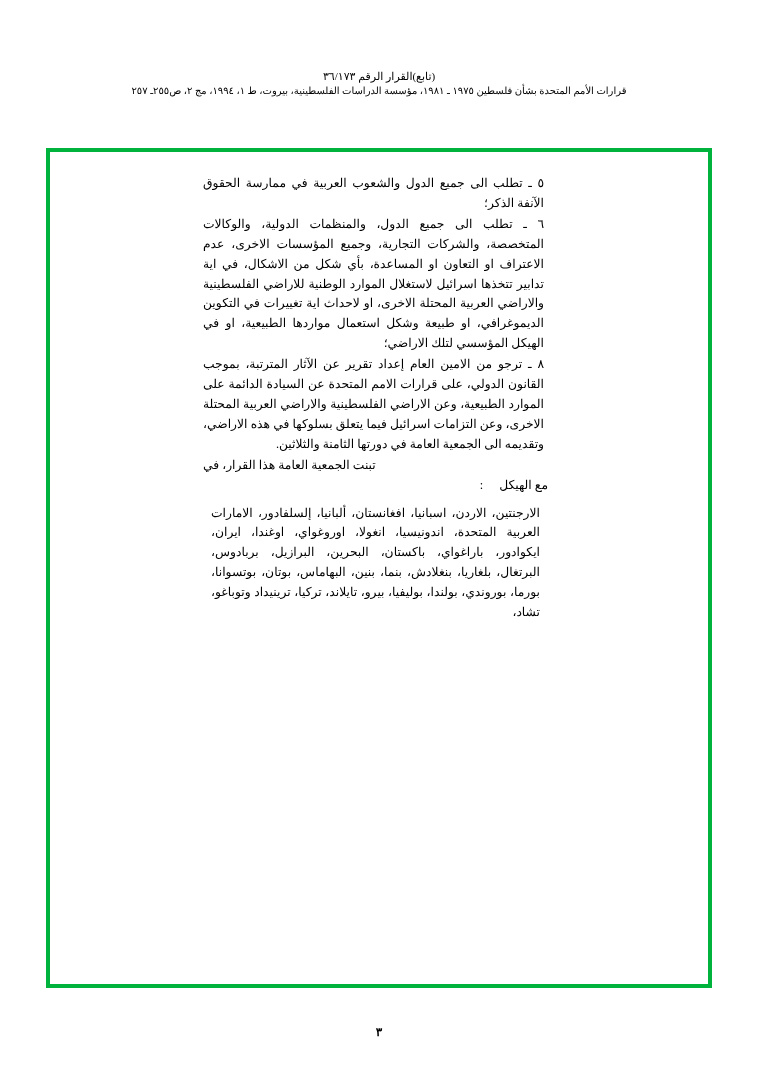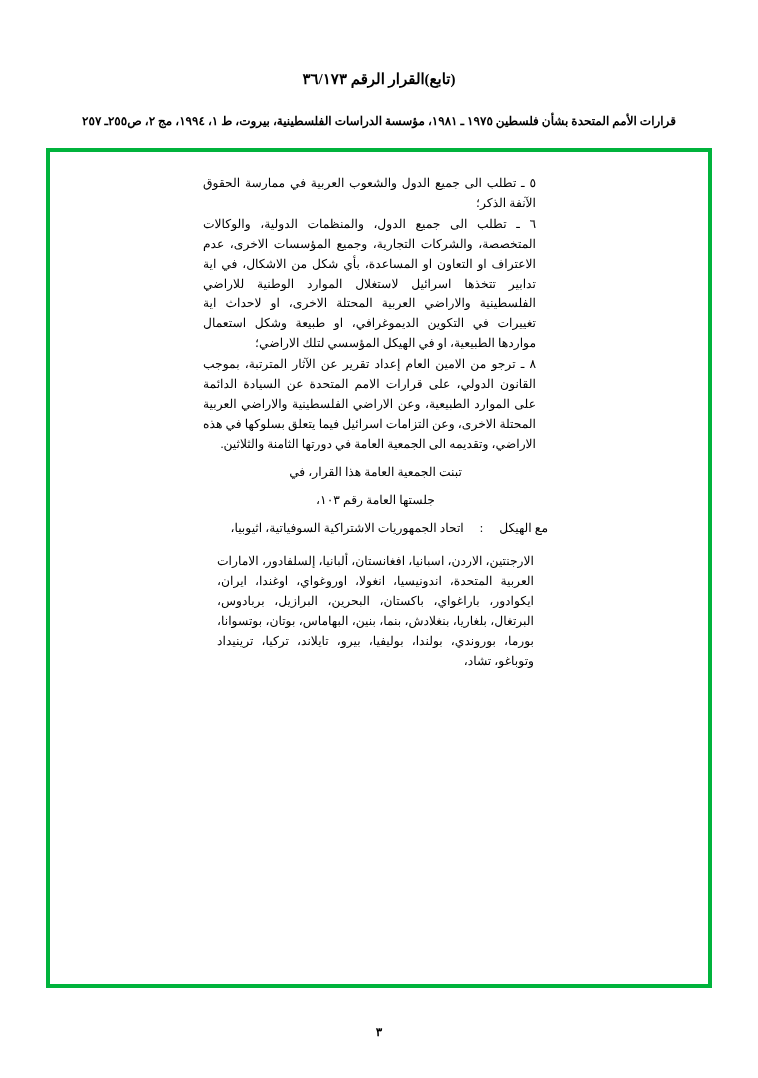--- a/index.html
+++ b/index.html
@@ -22,30 +22,30 @@
     position: relative;
     box-sizing: border-box;
   }
 
   .header {
     text-align: center;
     padding-top: 70px;
   }
 
   .doc-title {
-    font-size: 15px;
-    font-weight: bold;
+    font-size: 11px;
+    font-weight: normal;
     letter-spacing: 0.5px;
-    margin: 0 0 26px 0;
+    margin: 0 0 2px 0;
     direction: rtl;
   }
 
   .doc-source {
-    font-size: 12px;
-    font-weight: bold;
+    font-size: 10px;
+    font-weight: normal;
     margin: 0;
     direction: rtl;
     white-space: nowrap;
   }
 
   .frame {
     position: absolute;
     top: 148px;
     left: 46px;
     width: 666px;
@@ -60,32 +60,32 @@
     top: 22px;
     right: 160px;
     width: 345px;
     direction: rtl;
     text-align: justify;
     font-size: 12.3px;
     line-height: 1.62;
   }
 
   .para {
-    margin: 0 12px 1px 0;
+    margin: 0 4px 1px 0;
     text-align: justify;
     text-justify: inter-word;
   }
 
   .block-simple {
-    margin: 8px;
-    text-align: center;
+    margin: 0;
+    text-align: left;
   }
 
   .countries {
-    margin: 14px;
+    margin: 8px;
     text-align: justify;
   }
 
   .countries-first {
     margin: 0;
     text-align: right;
     display: flex;
     flex-direction: row;
     justify-content: flex-start;
     gap: 10px;
@@ -123,26 +123,24 @@
     <div class="content">
 
       <p class="para">٥ ـ تطلب الى جميع الدول والشعوب العربية في ممارسة الحقوق الآنفة الذكر؛</p>
 
       <p class="para">٦ ـ تطلب الى جميع الدول، والمنظمات الدولية، والوكالات المتخصصة، والشركات التجارية، وجميع المؤسسات الاخرى، عدم الاعتراف او التعاون او المساعدة، بأي شكل من الاشكال، في اية تدابير تتخذها اسرائيل لاستغلال الموارد الوطنية للاراضي الفلسطينية والاراضي العربية المحتلة الاخرى، او لاحداث اية تغييرات في التكوين الديموغرافي، او طبيعة وشكل استعمال مواردها الطبيعية، او في الهيكل المؤسسي لتلك الاراضي؛</p>
 
 
       <p class="para">٨ ـ ترجو من الامين العام إعداد تقرير عن الآثار المترتبة، بموجب القانون الدولي، على قرارات الامم المتحدة عن السيادة الدائمة على الموارد الطبيعية، وعن الاراضي الفلسطينية والاراضي العربية المحتلة الاخرى، وعن التزامات اسرائيل فيما يتعلق بسلوكها في هذه الاراضي، وتقديمه الى الجمعية العامة في دورتها الثامنة والثلاثين.</p>
 
       <p class="block-simple">تبنت الجمعية العامة هذا القرار، في</p>
-      <p class="block-simple">جلستها العامة رقم ١٠٣،</p>
 
       <div class="countries-first">
         <span class="countries-label">مع الهيكل</span>
         <span class="countries-colon">:</span>
-        <span>اتحاد الجمهوريات الاشتراكية السوفياتية، اثيوبيا،</span>
       </div>
 
       <p class="countries">الارجنتين، الاردن، اسبانيا، افغانستان، ألبانيا، إلسلفادور، الامارات العربية المتحدة، اندونيسيا، انغولا، اوروغواي، اوغندا، ايران، ايكوادور، باراغواي، باكستان، البحرين، البرازيل، بربادوس، البرتغال، بلغاريا، بنغلادش، بنما، بنين، البهاماس، بوتان، بوتسوانا، بورما، بوروندي، بولندا، بوليفيا، بيرو، تايلاند، تركيا، ترينيداد وتوباغو، تشاد،</p>
 
     </div>
   </div>
 
   <div class="page-number">٣</div>
 
 </div>

